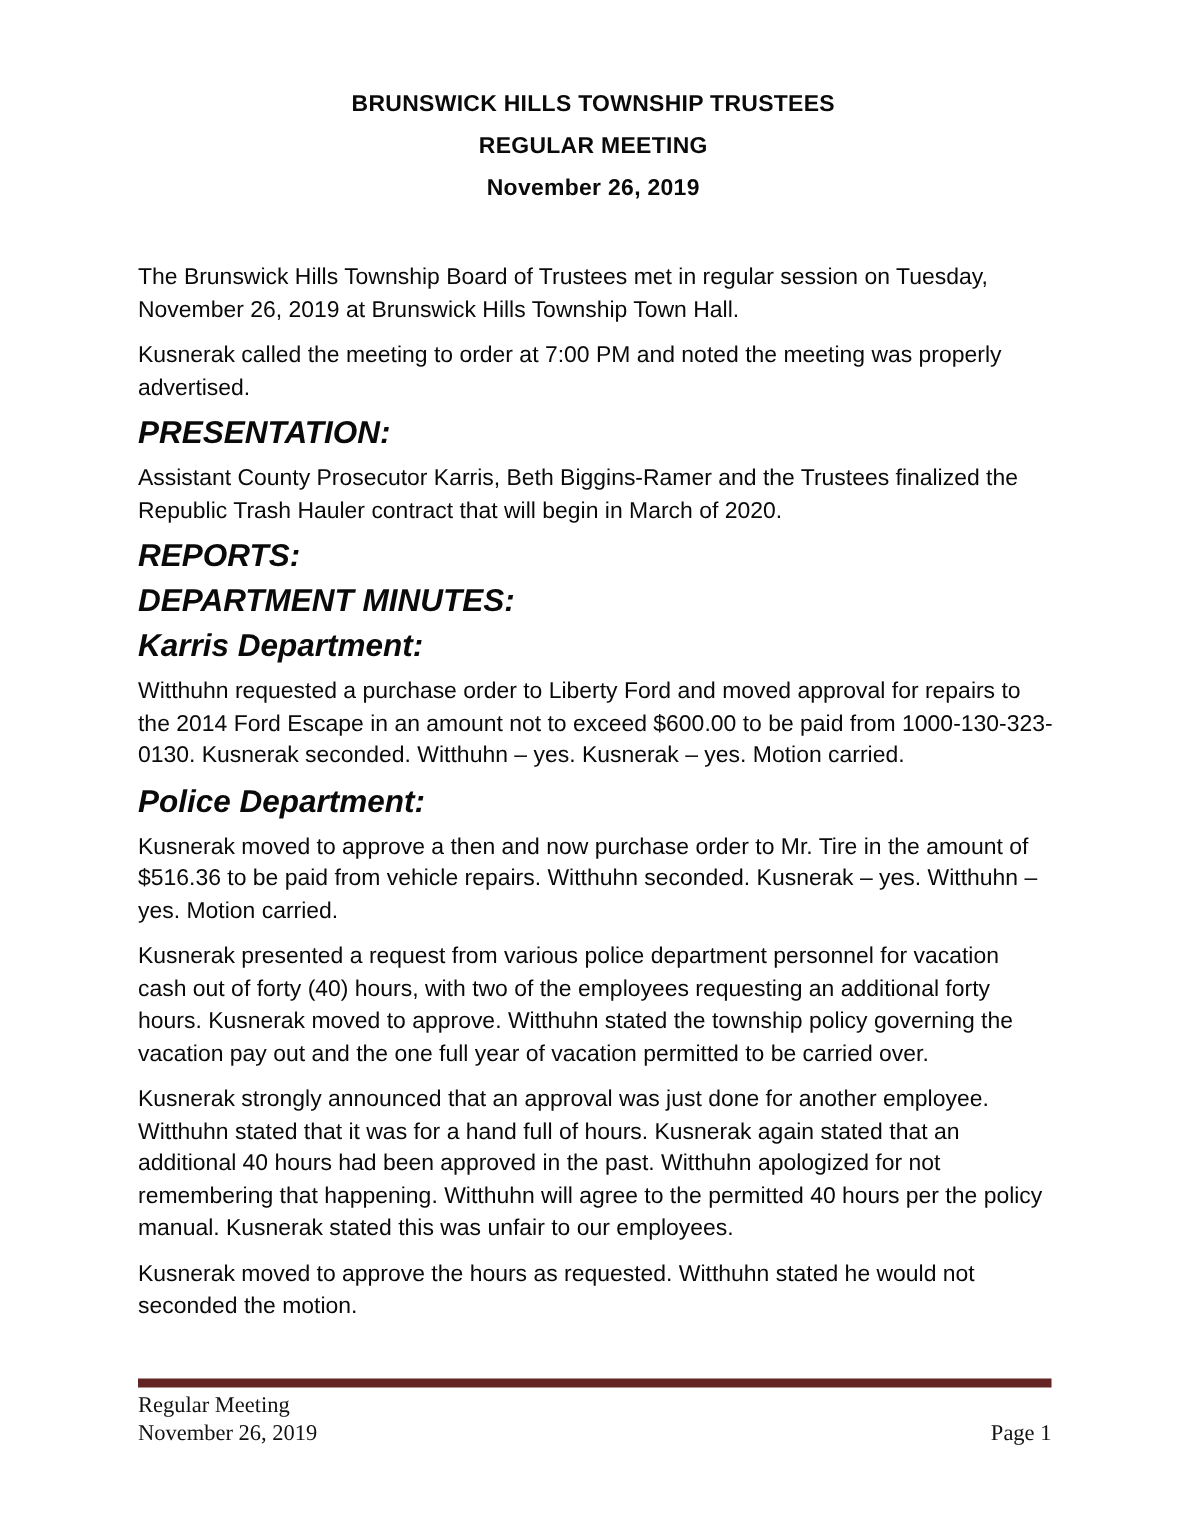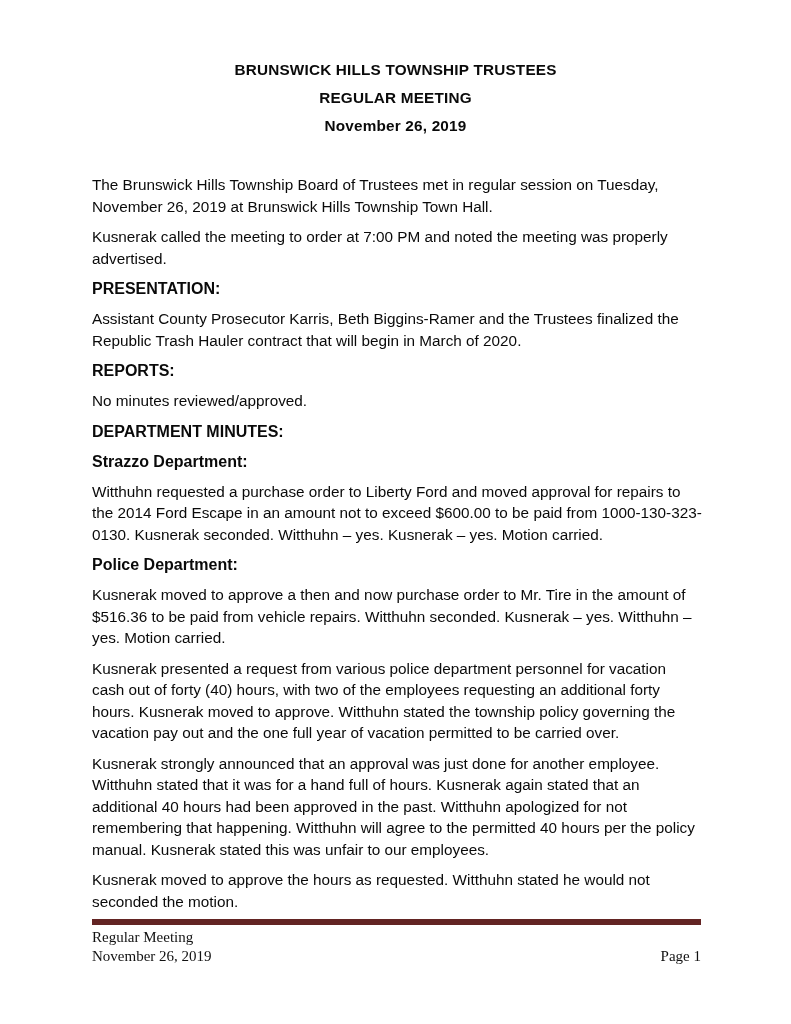--- a/index.html
+++ b/index.html
@@ -32,24 +32,25 @@
     width: 610px;
     margin-left: 92px;
     margin-top: 38px;
   }
   .doc-body p {
     font-size: 15.3px;
     line-height: 21.5px;
     margin: 0 0 9px 0;
   }
   .doc-body h2 {
-    font-size: 16px;
+    font-size: 21px;
     font-weight: bold;
     line-height: 21px;
     margin: 2px 0 9px 0;
+    font-style: italic;
   }
   .doc-footer {
     position: absolute;
     left: 92px;
     right: 90px;
     top: 919px;
   }
   .footer-rule {
     height: 6px;
     margin-bottom: 3px;
@@ -76,25 +77,24 @@
   </div>
 
   <div class="doc-body">
     <p>The Brunswick Hills Township Board of Trustees met in regular session on Tuesday, November 26, 2019 at Brunswick Hills Township Town Hall.</p>
     <p>Kusnerak called the meeting to order at 7:00 PM and noted the meeting was properly advertised.</p>
 
     <h2>PRESENTATION:</h2>
     <p>Assistant County Prosecutor Karris, Beth Biggins-Ramer and the Trustees finalized the Republic Trash Hauler contract that will begin in March of 2020.</p>
 
     <h2>REPORTS:</h2>
-    <p>No minutes reviewed/approved.</p>
 
     <h2>DEPARTMENT MINUTES:</h2>
 
-    <h2>Strazzo Department:</h2>
+    <h2>Karris Department:</h2>
     <p>Witthuhn requested a purchase order to Liberty Ford and moved approval for repairs to the 2014 Ford Escape in an amount not to exceed $600.00 to be paid from 1000-130-323-0130. Kusnerak seconded. Witthuhn – yes. Kusnerak – yes. Motion carried.</p>
 
     <h2>Police Department:</h2>
     <p>Kusnerak moved to approve a then and now purchase order to Mr. Tire in the amount of $516.36 to be paid from vehicle repairs. Witthuhn seconded. Kusnerak – yes. Witthuhn –yes. Motion carried.</p>
     <p>Kusnerak presented a request from various police department personnel for vacation cash out of forty (40) hours, with two of the employees requesting an additional forty hours. Kusnerak moved to approve. Witthuhn stated the township policy governing the vacation pay out and the one full year of vacation permitted to be carried over.</p>
     <p>Kusnerak strongly announced that an approval was just done for another employee. Witthuhn stated that it was for a hand full of hours. Kusnerak again stated that an additional 40 hours had been approved in the past. Witthuhn apologized for not remembering that happening. Witthuhn will agree to the permitted 40 hours per the policy manual. Kusnerak stated this was unfair to our employees.</p>
     <p>Kusnerak moved to approve the hours as requested. Witthuhn stated he would not seconded the motion.</p>
   </div>
 
   <div class="doc-footer">

